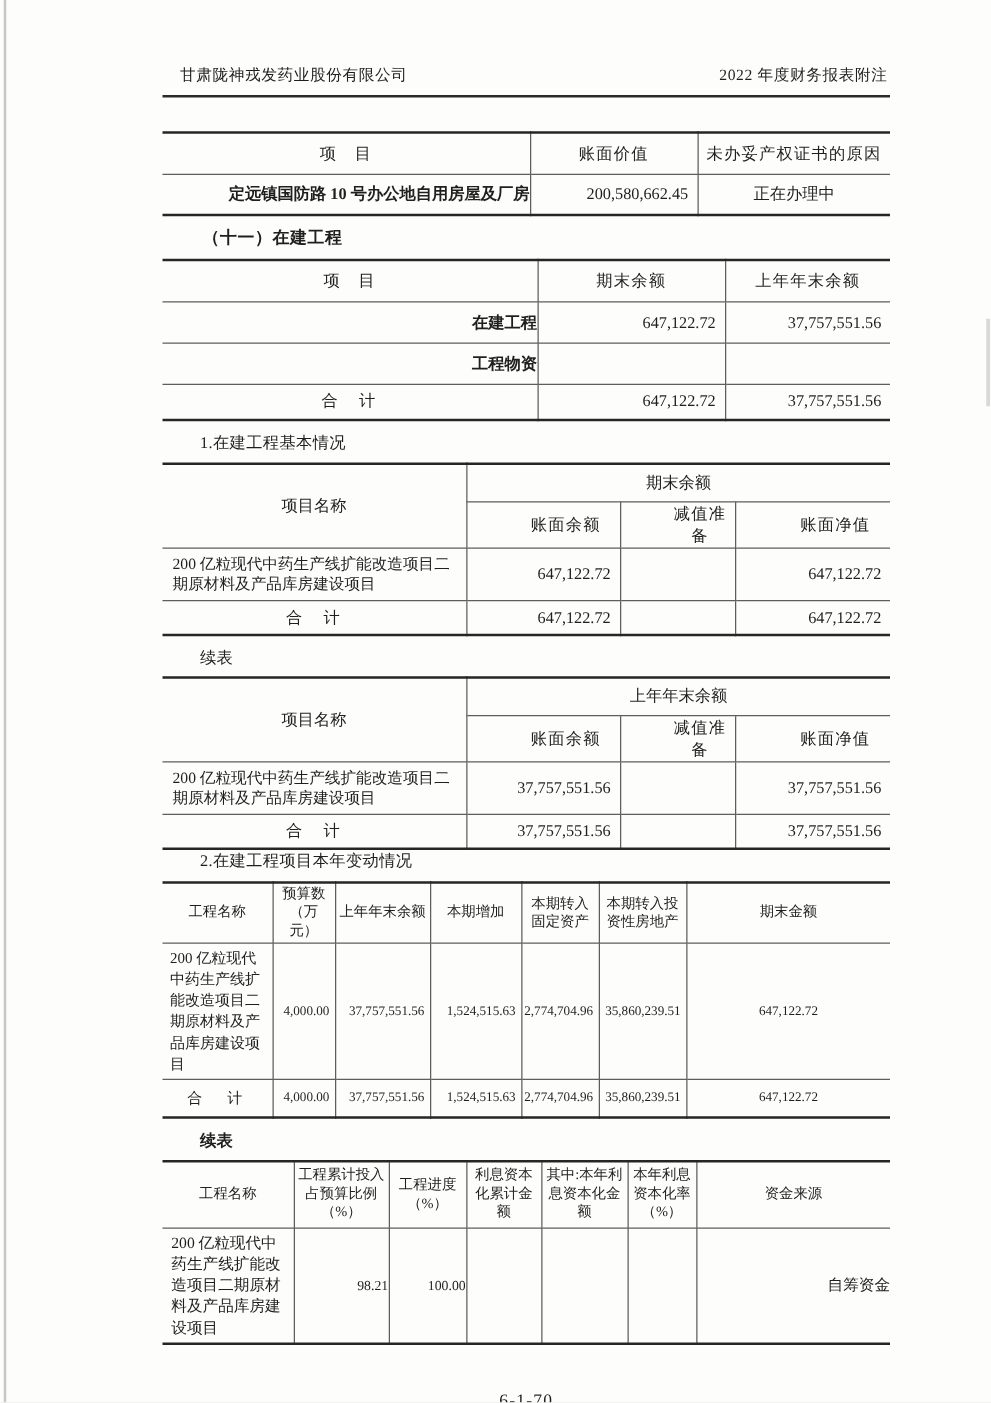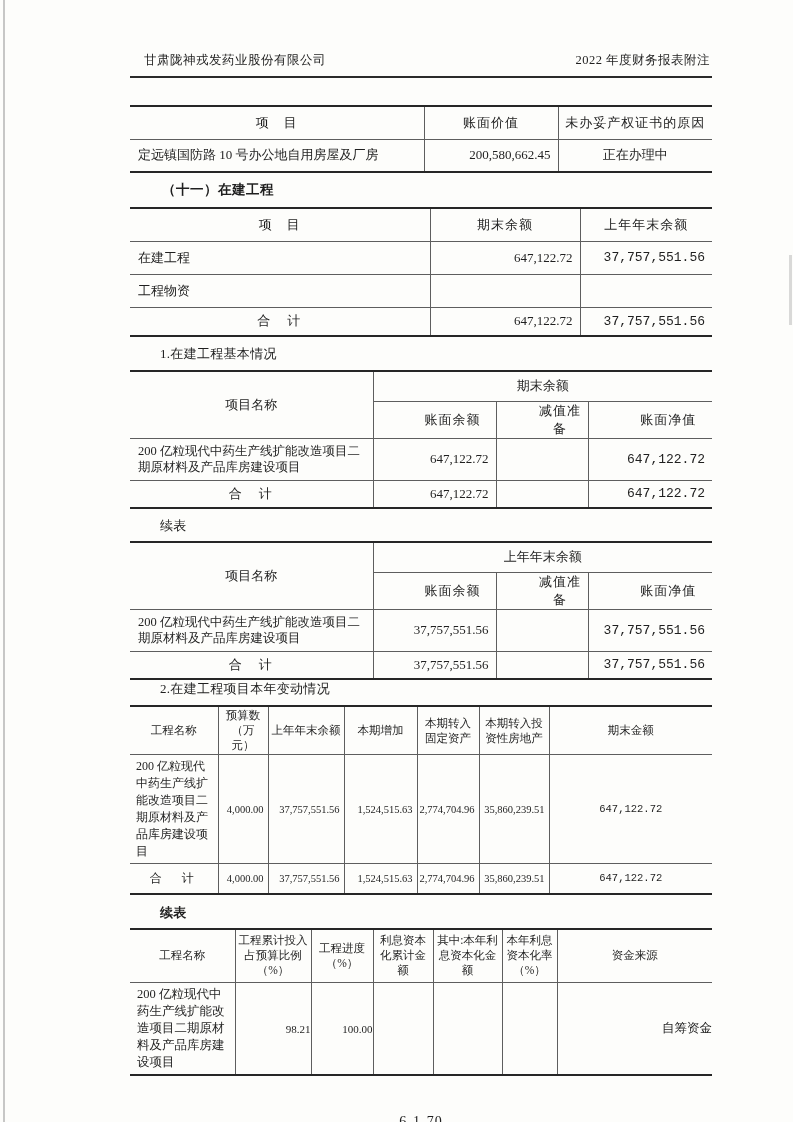--- a/index.html
+++ b/index.html
@@ -15,28 +15,28 @@
   .content { position:absolute; left:130px; top:0; width:582px; }
 
   .doc-header { margin-top:52px; display:flex; justify-content:space-between; align-items:center;
     border-bottom:2px solid #2a2a2a; padding:0 2px 7px 14px; font-size:12.5px; letter-spacing:.5px; }
 
   table { border-collapse:collapse; table-layout:fixed; width:582px;
     border-top:2.5px solid #262626; border-bottom:2.5px solid #262626; }
   th,td { border:1px solid #5e5e5e; font-weight:normal; vertical-align:middle;
     overflow:hidden; }
   th:first-child, td:first-child { border-left:none; }
-  th:last-child, td:last-child { border-right:none;font-family:Liberation Mono, monospace; }
+  th:last-child, td:last-child { border-right:none; }
   tr:first-child th { border-top:none;text-align:center; }
   tr:last-child td { border-bottom:none; }
 
   .t-std { font-size:13px; }
   .t-std th { height:33px; text-align:center; letter-spacing:1px; }
   .t-std td { height:33px; }
-  .cell-left { text-align:left; padding-left:8px; }
+  .cell-left { text-align:right; padding-left:8px;font-weight:bold; }
   .cell-right { text-align:right; padding-right:7px; }
   .cell-center { text-align:center; }
 
   .heading { font-size:13.5px; font-weight:600; letter-spacing:.5px; }
   .subheading { font-size:13px; font-weight:500; letter-spacing:.3px; }
 
   .t-basic { font-size:13px; }
   .t-basic th { text-align:center; }
   .t-basic .row-group th { height:30px; }
   .t-basic .row-sub th { height:28px; letter-spacing:1px;padding-left:36px; }

